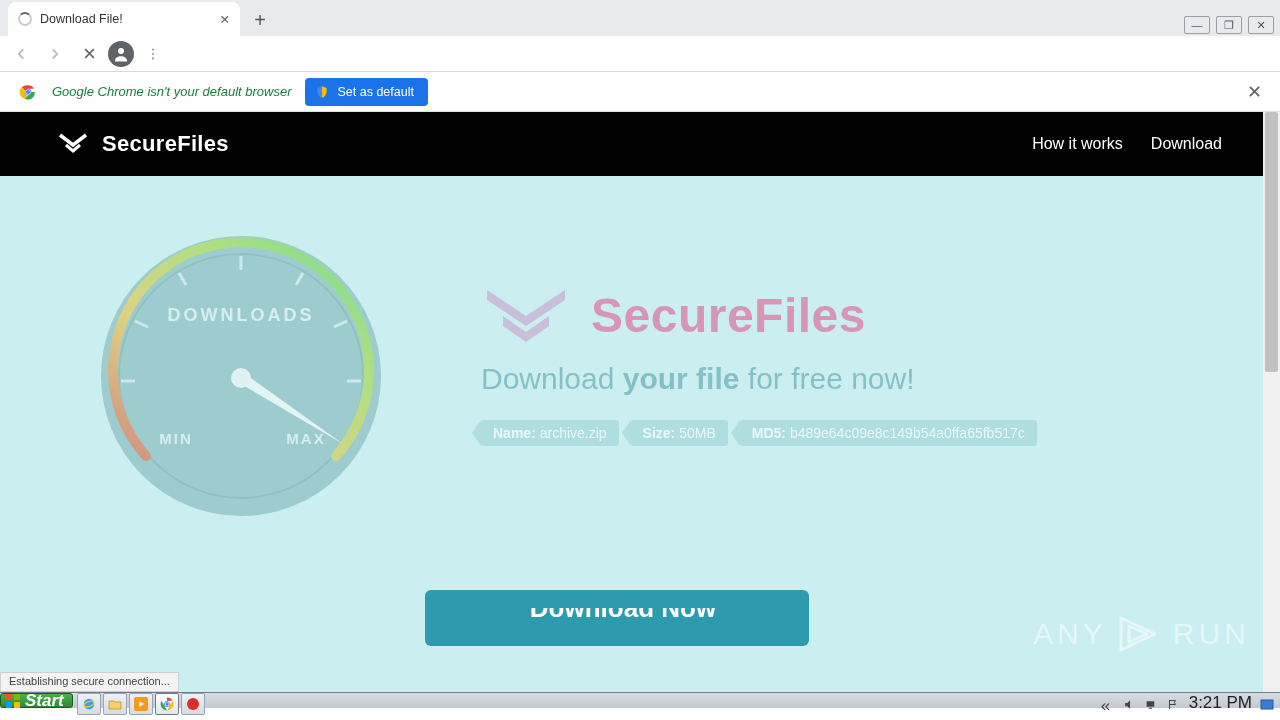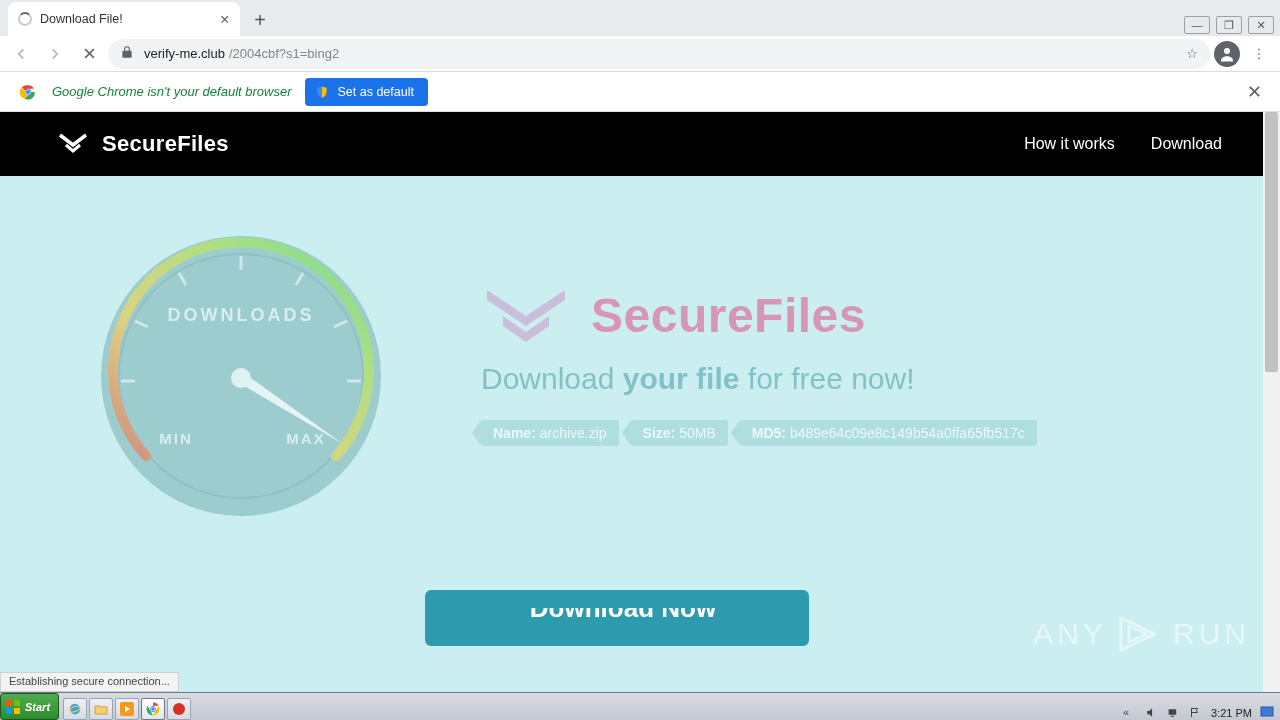--- a/index.html
+++ b/index.html
@@ -35,21 +35,21 @@
 
 .viewport { position: relative; height: 580px; background: #cbeef0; overflow: hidden; }
 .vscroll { position: absolute; right: 0; top: 0; width: 17px; height: 100%; background: #f1f1f1; }
 .vthumb { background: #c1c1c1; position: absolute; left: 2px; right: 2px; top: 0; height: 260px; border-radius: 2px; }
 
 .site-header { background: #000; height: 64px; display: flex; align-items: center; padding: 0 58px; }
 .brand { display: flex; align-items: center; gap: 14px; }
 .brand-logo svg { display: block; }
 .brand-name { color: #fff; font-weight: 800; font-size: 22px; letter-spacing: 0.3px; }
 .site-nav { margin-left: auto; display: flex; gap: 28px; }
-.site-nav a { color: #fff; font-size: 16px; text-decoration: none; margin-left: 8px; }
+.site-nav a { color: #fff; font-size: 16px; text-decoration: none; }
 
 .hero { position: relative; padding: 50px 91px 0; display: flex; gap: 90px; }
 .gauge-wrap { width: 300px; height: 300px; position: relative; opacity: 0.6; }
 .right-col { padding-top: 60px; }
 .big-brand { display: flex; align-items: center; gap: 20px; opacity: 0.42; }
 .big-brand .name { font-size: 48px; font-weight: 800; color: #e81e63; letter-spacing: 0.5px; }
 .subhead { margin-top: 18px; font-size: 30px; color: #7dbdc2; opacity: 0.9; }
 .subhead .b { font-weight: 700; }
 .tags { margin-top: 24px; display: flex; flex-direction: row; gap: 12px; align-items: flex-start; opacity: 0.6; }
 .tag { position: relative; background: #9dd4d8; color: #fff; padding: 5px 12px; border-radius: 3px; font-size: 14px; }
@@ -62,21 +62,21 @@
 .gauge-wrap svg { width: 300px; height: 300px; }
 .g-label { fill: #dfeef0; font-size: 18px; letter-spacing: 3px; font-weight: 600; }
 .g-minmax { fill: #dfeef0; font-size: 15px; letter-spacing: 2px; font-weight: 600; }
 
 
 .status-strip { position: absolute; left: 0; bottom: 0; height: 20px; background: #f3f3f3; border: 1px solid #d0d0d0; padding: 2px 8px; font-size: 11px; color: #444; }
 .watermark { position: absolute; right: 30px; bottom: 38px; opacity: 0.55; display: flex; align-items: center; gap: 10px; color: #fff;}
 .watermark .txt { font-size: 30px; font-weight: 300; letter-spacing: 4px; }
 
 
-.taskbar { height: 28px; background: linear-gradient(#d9dce2, #c3c8d1); display: flex; align-items: flex-end; border-top: 1px solid #6f7a8a; font-size: 11px; }
+.taskbar { height: 16px; background: linear-gradient(#d9dce2, #c3c8d1); display: flex; align-items: flex-start; border-top: 1px solid #6f7a8a; font-size: 17px; }
 .start { height: 100%; background: linear-gradient(#4fae4f, #2e8a2e); border: 1px solid #1b5a1b; border-radius: 3px; display: flex; align-items: center; padding: 0 8px 0 4px; gap: 4px; color: #fff; font-weight: 700; font-style: italic; }
 .tb-icons { display: flex; gap: 2px; margin-left: 4px; }
 .tb-ico { width: 24px; height: 22px; border: 1px solid #9aa3b2; border-radius: 2px; display: flex; align-items: center; justify-content: center; background: linear-gradient(#eef1f6,#d6dbe4); }
 .tb-ico.active { background: linear-gradient(#fff,#dfe6ef); border-color: #6f7a8a; }
 .tray { margin-left: auto; display: flex; align-items: center; gap: 8px; padding: 0 6px; }
 .tray .clock { color: #222; }
 .tray-ico { width: 14px; height: 14px; color: #444; }
 </style>
 </head>
 <body>
@@ -105,29 +105,20 @@
   <div class="tbtn disabled">
       <svg width="18" height="18" viewBox="0 0 24 24" fill="none" stroke="currentColor" stroke-width="2.4">
         <path d="M9 6l6 6-6 6"></path>
       </svg>
     </div>
   <div class="tbtn">
       <svg width="15" height="15" viewBox="0 0 24 24" stroke="currentColor" stroke-width="2.4">
         <path d="M5 5l14 14M19 5L5 19"></path>
       </svg>
     </div>
-  <div class="omnibox">
-    <span class="lock"><svg width="14" height="14" viewBox="0 0 24 24" fill="currentColor">
-          <path d="M12 2a5 5 0 00-5 5v3H6a2 2 0 00-2 2v8a2 2 0 002 2h12a2 2 0 002-2v-8a2 2 0 00-2-2h-1V7a5 5 0 00-5-5zm-3 8V7a3 3 0 016 0v3H9z"></path>
-        </svg></span>
-    <span class="domain">verify-me.club</span>
-      <span class="path" style="margin-left:-6px;">/2004cbf?s1=bing2</span>
-    <span class="grow"></span>
-    <span style="color:#5f6368;">☆</span>
-  </div>
   <span class="avatar">
       <svg width="18" height="18" viewBox="0 0 24 24">
         <circle cx="12" cy="8" r="4"></circle>
         <path d="M4 21c0-4 4-6 8-6s8 2 8 6v1H4z"></path>
       </svg>
     </span>
   <div class="tbtn">⋮</div>
 </div>
 
 <div class="infobar">

